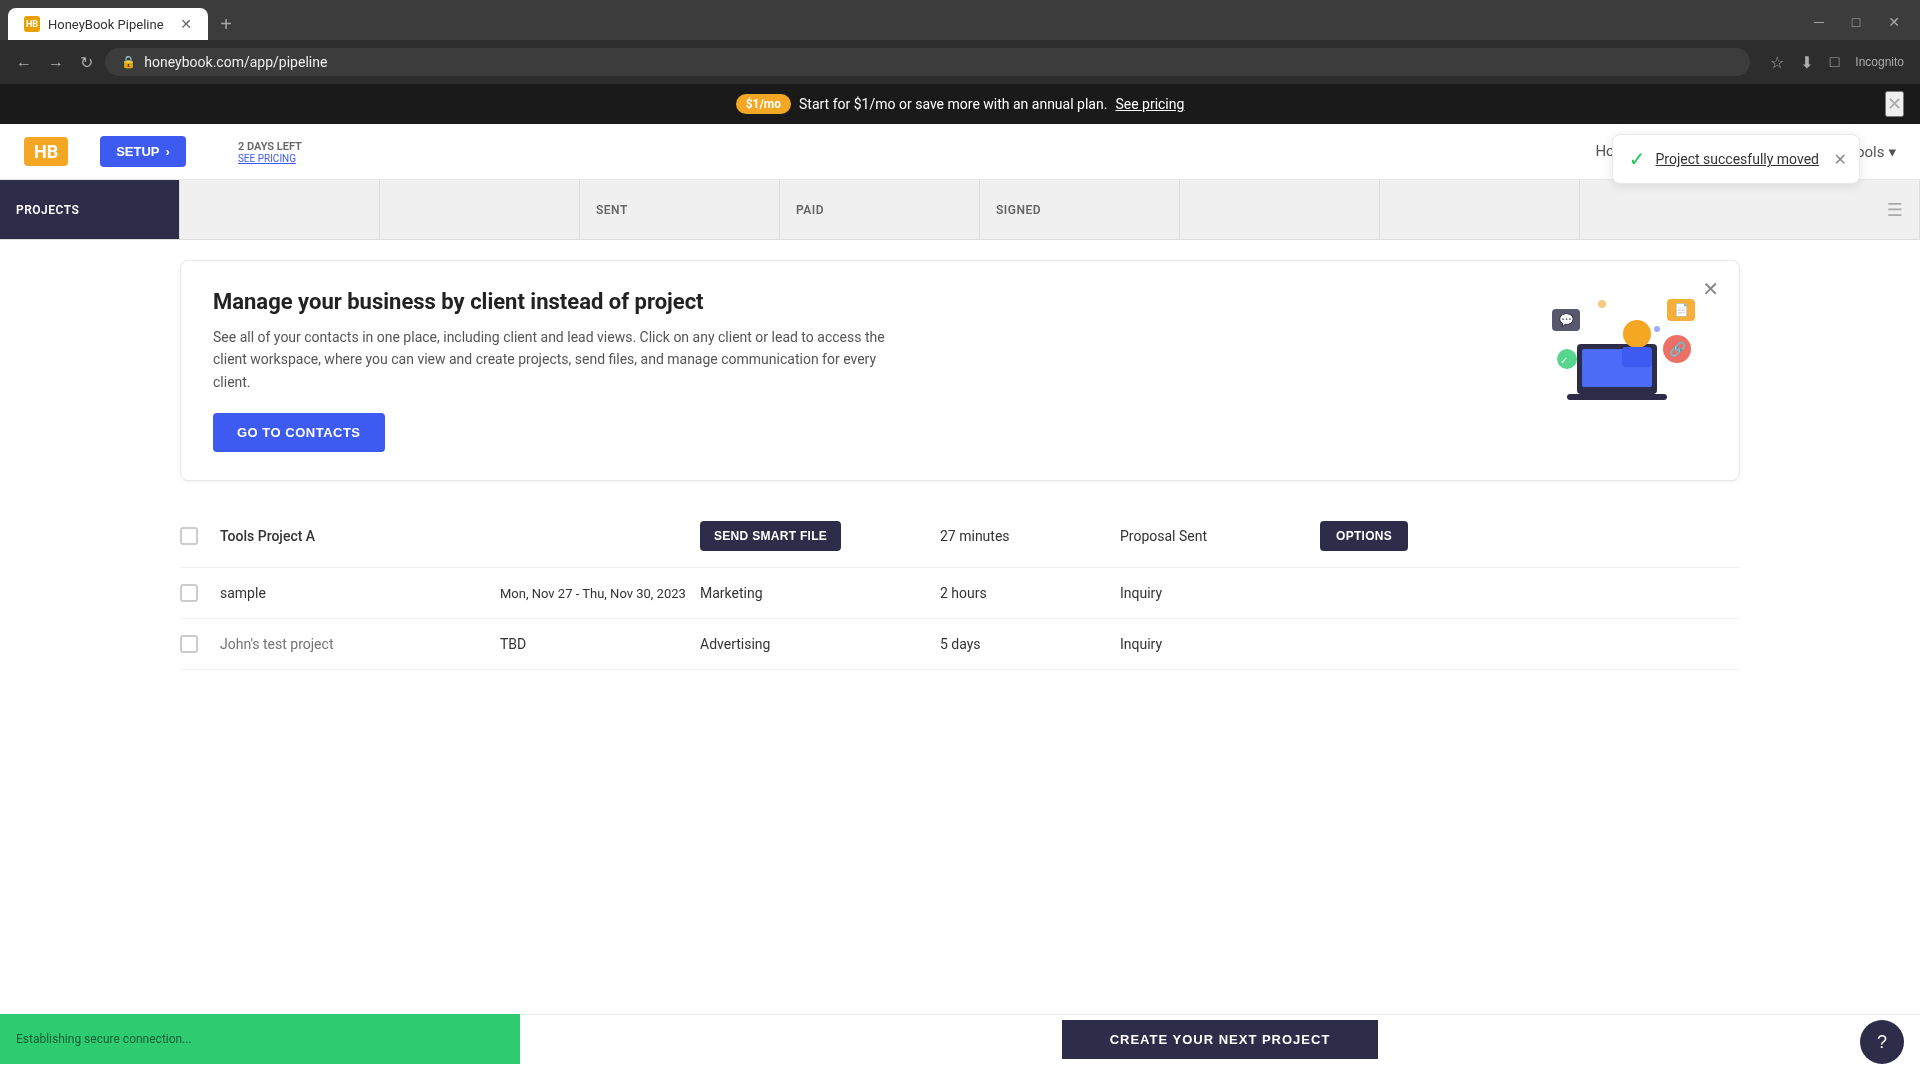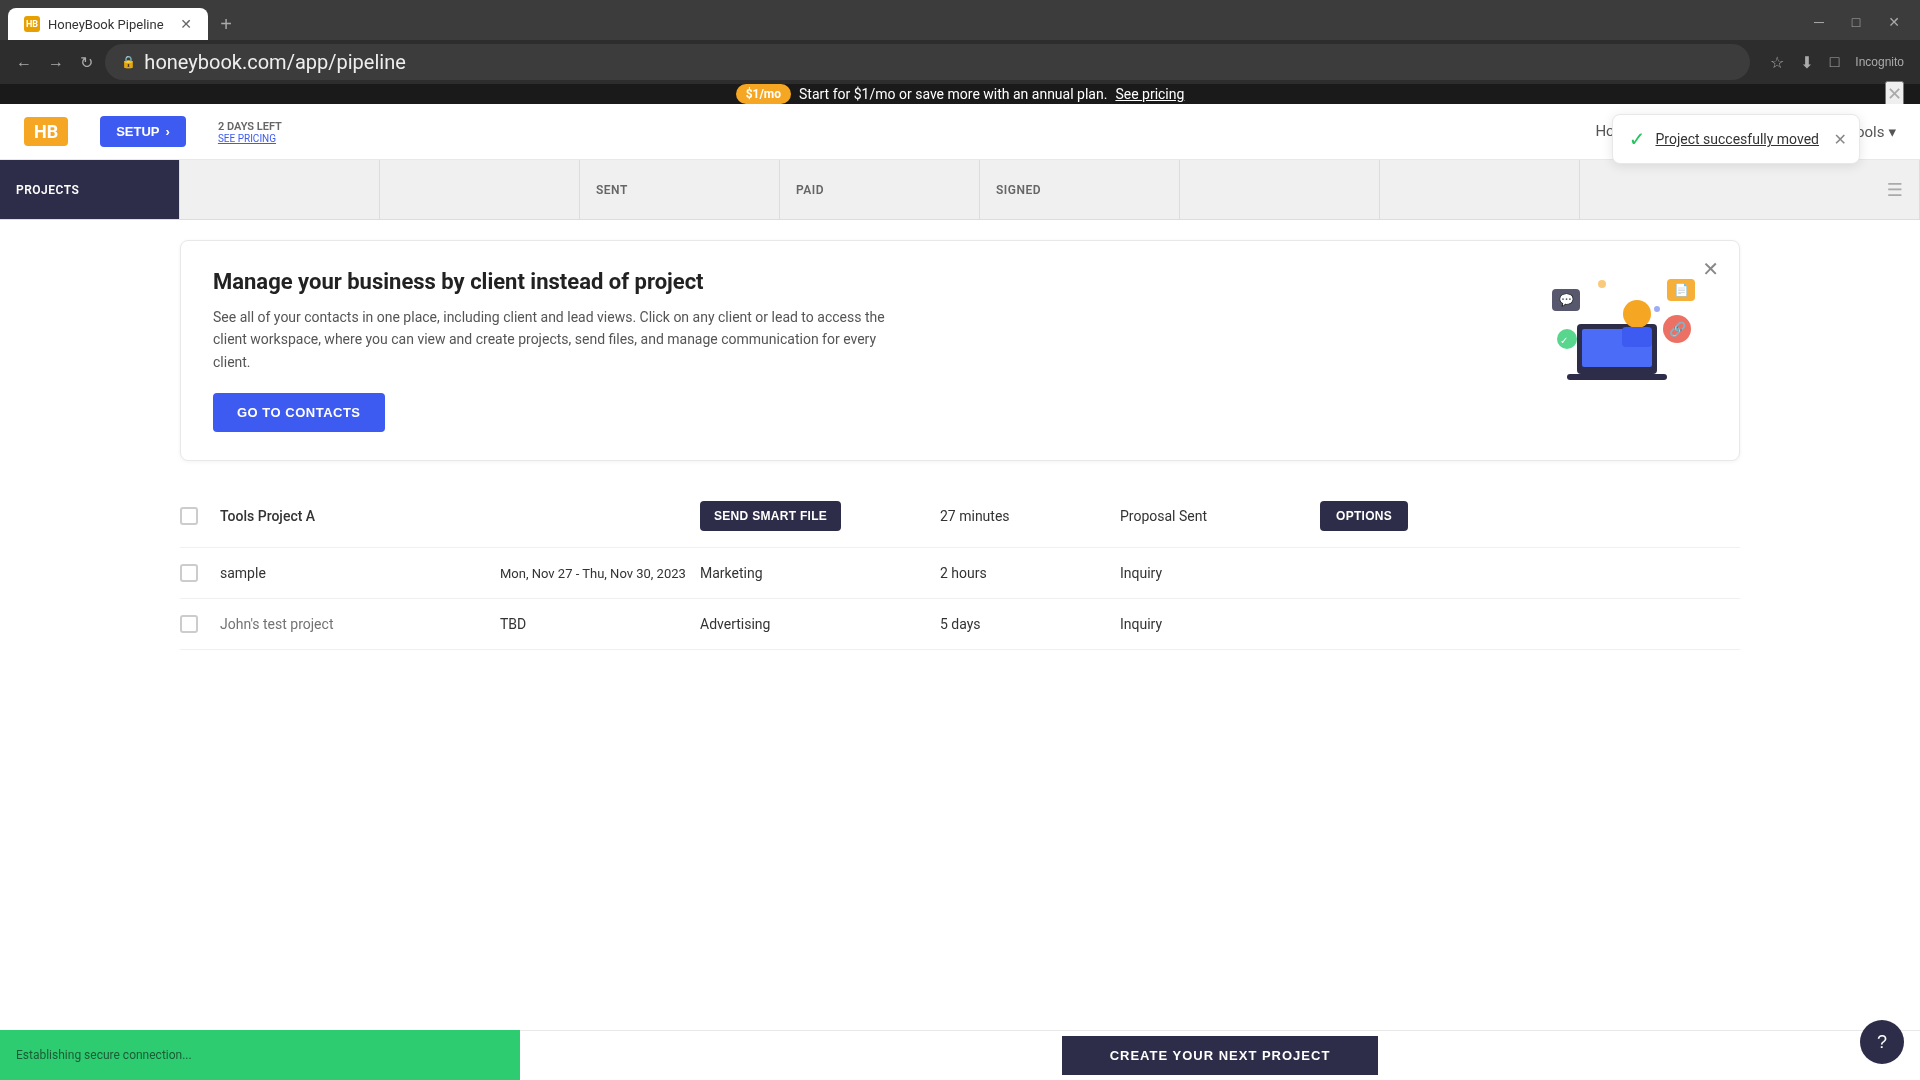--- a/index.html
+++ b/index.html
@@ -9,42 +9,42 @@
     .browser-chrome { background: #2d2d2d; width: 100%; }
     .tab-bar { background: #3c3c3c; display: flex; align-items: center; padding: 8px 8px 0 8px; height: 40px; }
     .browser-tab { background: #fff; border-radius: 8px 8px 0 0; padding: 6px 16px; display: flex; align-items: center; gap: 8px; font-size: 13px; color: #333; min-width: 200px; height: 32px; }
     .tab-favicon { width: 16px; height: 16px; background: #e8a000; border-radius: 3px; display: flex; align-items: center; justify-content: center; color: white; font-size: 9px; font-weight: bold; }
     .tab-close { margin-left: auto; color: #666; cursor: pointer; font-size: 14px; }
     .tab-new { background: none; border: none; color: #aaa; font-size: 20px; cursor: pointer; margin-left: 4px; width: 28px; height: 28px; display: flex; align-items: center; justify-content: center; border-radius: 50%; }
     .address-bar { background: #2d2d2d; display: flex; align-items: center; padding: 6px 12px; gap: 8px; height: 44px; }
     .nav-btn { background: none; border: none; color: #aaa; cursor: pointer; font-size: 16px; padding: 4px; border-radius: 4px; }
     .url-bar { flex: 1; background: #3c3c3c; border: none; border-radius: 20px; padding: 6px 16px; color: #eee; font-size: 14px; display: flex; align-items: center; gap: 8px; }
     .lock-icon { color: #aaa; font-size: 12px; }
-    .url-text { color: #eee; font-size: 20px; }
+    .url-text { color: #eee; font-size: 14px; }
     .browser-actions { display: flex; gap: 8px; margin-left: 8px; }
     .browser-action-btn { background: none; border: none; color: #aaa; cursor: pointer; font-size: 16px; padding: 4px; }
 
     
     .window-controls { display: flex; gap: 4px; align-items: center; position: absolute; right: 0; top: 8px; padding-right: 8px; }
     .win-btn { background: none; border: none; color: #aaa; cursor: pointer; font-size: 14px; padding: 6px 12px; }
 
     
     .app-container { background: #fff; height: calc(1080px - 84px); display: flex; flex-direction: column; }
 
     
-    .promo-banner { background: #1a1a1a; color: #fff; text-align: center; font-size: 14px; display: flex; align-items: center; justify-content: center; gap: 8px; position: relative; }
+    .promo-banner { background: #1a1a1a; color: #fff; text-align: center; padding: 10px; font-size: 14px; display: flex; align-items: center; justify-content: center; gap: 8px; position: relative; }
     .promo-badge { background: #f5a623; color: #fff; border-radius: 12px; padding: 3px 10px; font-size: 12px; font-weight: bold; }
     .promo-link { color: #fff; text-decoration: underline; cursor: pointer; }
     .banner-close { position: absolute; right: 16px; color: #aaa; cursor: pointer; font-size: 18px; }
 
     
     .top-nav { background: #fff; border-bottom: 1px solid #e8e8e8; padding: 0 24px; display: flex; align-items: center; height: 56px; gap: 32px; position: relative; }
     .logo { background: #f5a623; color: white; font-weight: bold; font-size: 18px; padding: 4px 10px; border-radius: 4px; }
     .setup-btn { background: #3d5af1; color: white; border: none; border-radius: 4px; padding: 8px 16px; font-size: 13px; font-weight: 600; cursor: pointer; display: flex; align-items: center; gap: 6px; }
-    .setup-info { display: flex; flex-direction: column; }
+    .setup-info { display: flex; flex-direction: column; margin-left: 20px; }
     .days-left { font-size: 11px; color: #666; font-weight: 600; }
     .see-pricing-link { font-size: 10px; color: #3d5af1; text-decoration: underline; cursor: pointer; }
     .nav-links { display: flex; gap: 32px; margin-left: auto; }
     .nav-link { font-size: 15px; color: #555; text-decoration: none; cursor: pointer; padding: 4px 0; }
     .nav-link.active { color: #333; font-weight: 600; border-bottom: 2px solid #333; }
     .nav-link-tools { display: flex; align-items: center; gap: 4px; }
 
     
     .success-toast { position: absolute; right: 60px; top: 10px; background: #fff; border: 1px solid #e8e8e8; border-radius: 8px; padding: 12px 40px 12px 16px; display: flex; align-items: center; gap: 10px; box-shadow: 0 2px 12px rgba(0,0,0,0.1); z-index: 100; }
     .toast-icon { color: #22c55e; font-size: 20px; }
@@ -76,21 +76,21 @@
     .table-header { display: grid; grid-template-columns: 40px 280px 200px 240px 180px 200px 1fr; padding: 10px 0; border-bottom: 1px solid #e8e8e8; }
     .table-header-cell { font-size: 11px; font-weight: 600; color: #999; text-transform: uppercase; letter-spacing: 0.5px; display: flex; align-items: center; gap: 4px; }
     .sort-icon { color: #bbb; font-size: 10px; }
     .table-row { display: grid; grid-template-columns: 40px 280px 200px 240px 180px 200px 1fr; padding: 16px 0; border-bottom: 1px solid #f0f0f0; align-items: center; }
     .table-cell { font-size: 14px; color: #333; }
     .checkbox { width: 18px; height: 18px; border: 2px solid #ccc; border-radius: 3px; cursor: pointer; }
     .send-smart-btn { background: #2d2d4a; color: white; border: none; border-radius: 4px; padding: 8px 14px; font-size: 12px; font-weight: 600; cursor: pointer; text-transform: uppercase; letter-spacing: 0.3px; white-space: nowrap; }
     .options-btn { background: #2d2d4a; color: white; border: none; border-radius: 4px; padding: 8px 16px; font-size: 12px; font-weight: 600; cursor: pointer; text-transform: uppercase; letter-spacing: 0.3px; }
 
     
-    .bottom-bar { position: fixed; bottom: 0; left: 0; right: 0; height: 50px; display: flex; align-items: stretch; z-index: 50; }
+    .bottom-bar { position: fixed; bottom: 16px; left: 0; right: 0; height: 50px; display: flex; align-items: stretch; z-index: 50; }
     .bottom-left { background: #2ecc71; flex: 0 0 520px; display: flex; align-items: center; padding: 0 16px; }
     .bottom-left-text { font-size: 12px; color: #1a5c35; }
     .bottom-center { flex: 1; display: flex; align-items: center; justify-content: center; background: #fff; border-top: 1px solid #e8e8e8; }
     .create-project-btn { background: #2d2d4a; color: white; border: none; padding: 12px 48px; font-size: 13px; font-weight: 700; cursor: pointer; text-transform: uppercase; letter-spacing: 1px; }
     .help-btn { position: fixed; bottom: 16px; right: 16px; width: 44px; height: 44px; background: #2d2d4a; border: none; border-radius: 50%; color: white; font-size: 18px; cursor: pointer; display: flex; align-items: center; justify-content: center; z-index: 200; }
 
     
     .illustration { position: relative; }
   </style>
 </head>

